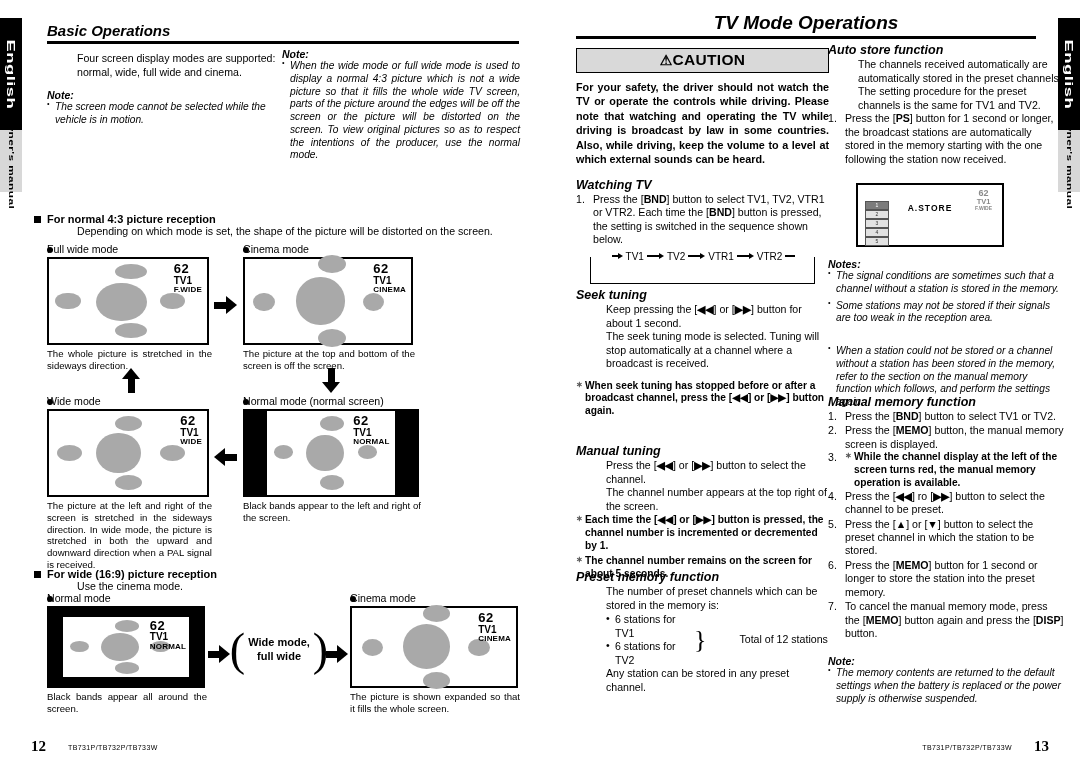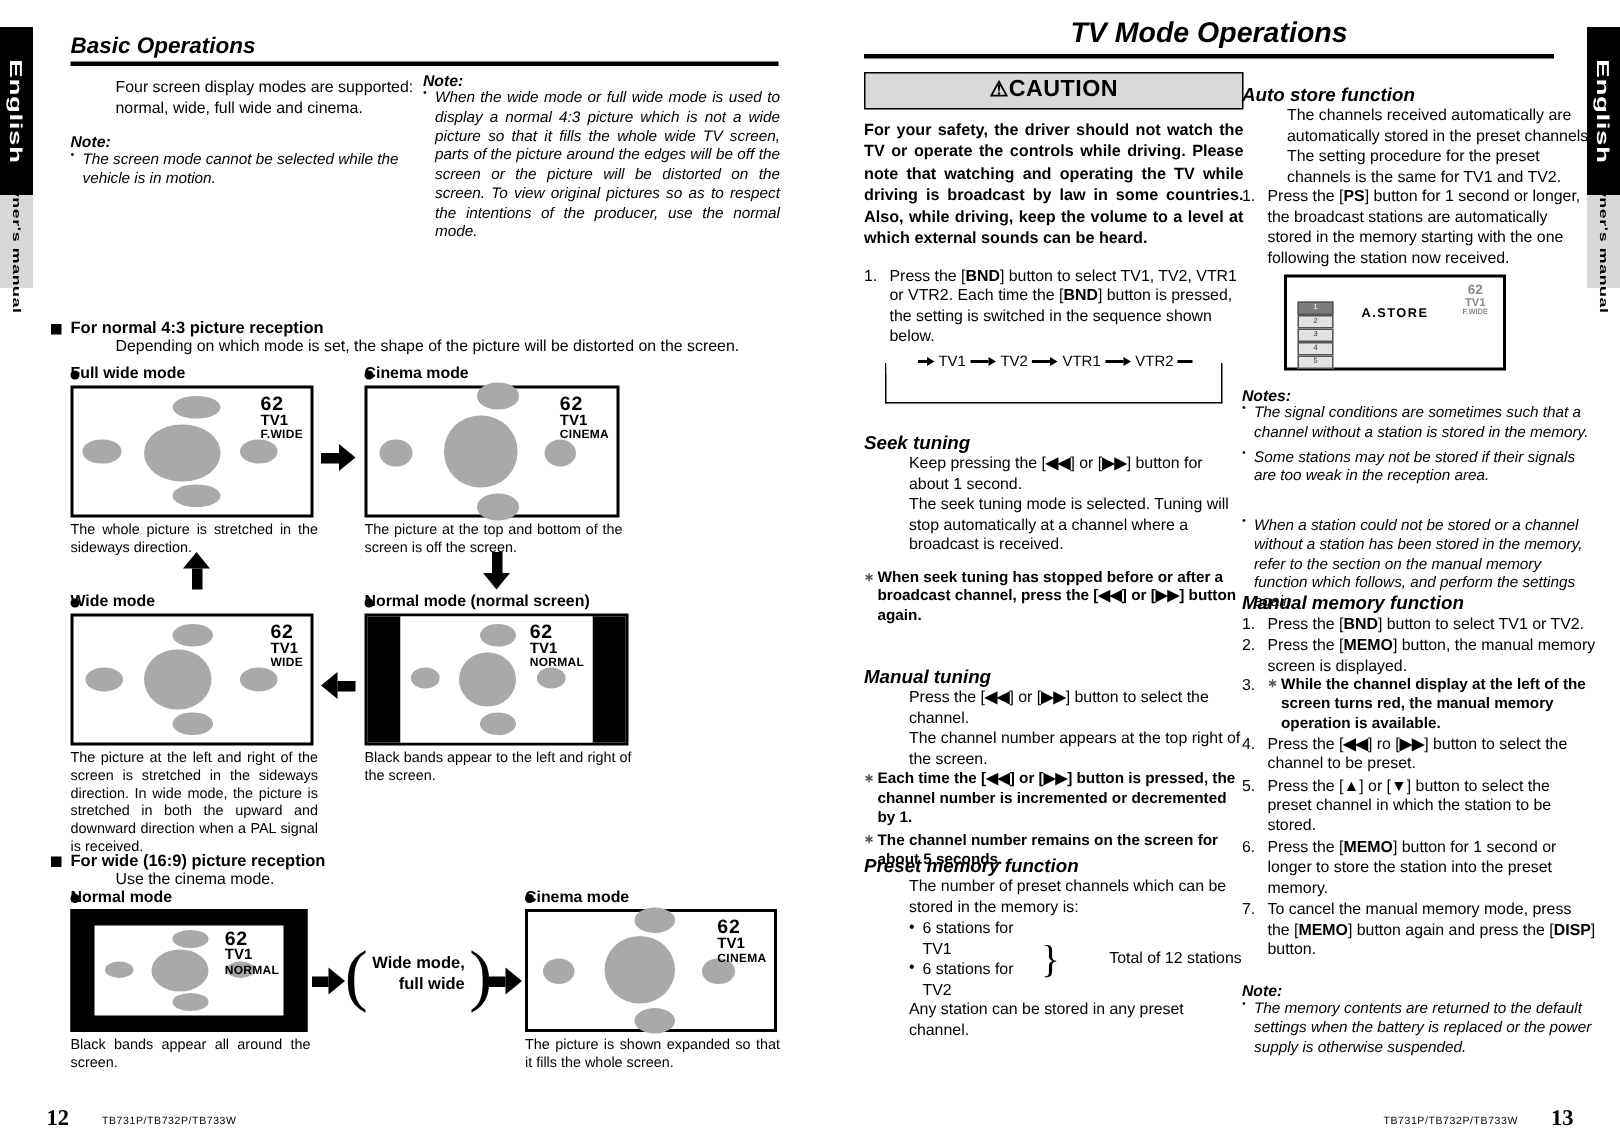--- a/index.html
+++ b/index.html
@@ -54,21 +54,21 @@
   ul.ast{margin:0;padding:0;list-style:none;}
   ul.ast li{position:relative;padding-left:9px;font-size:10.2px;line-height:1.25;font-weight:bold;}
   ul.ast li:before{content:"\2217";position:absolute;left:0;top:0px;font-size:8px;color:#555;}
 
   ol.num{margin:0;padding:0;list-style:none;counter-reset:n;}
   ol.num>li{position:relative;padding-left:17px;font-size:10.6px;line-height:1.27;margin-bottom:1px;}
   ol.num>li:before{counter-increment:n;content:counter(n) ".";position:absolute;left:0;top:0;}
 
   .sqhead{font-weight:bold;font-size:11px;position:relative;padding-left:13px;}
   .sqhead:before{content:"";position:absolute;left:0;top:3px;width:7px;height:7px;background:#000;}
-  .dothead{font-weight:bold;font-size:10.6px;position:relative;}
+  .dothead{font-weight:normal;font-size:10.6px;position:relative;}
   .dothead:before{content:"";position:absolute;left:0;top:3.5px;width:6px;height:6px;border-radius:50%;background:#000;}
 
   
   .tv{position:relative;border:2px solid #000;background:#fff;box-sizing:border-box;}
   .tv .band{position:absolute;background:#000;}
   .tv .inner{position:absolute;background:#fff;overflow:hidden;}
   .blob{position:absolute;background:#a9a9a9;border-radius:50%;}
   .osd{position:absolute;right:5px;top:3px;text-align:left;line-height:1.05;font-weight:bold;}
   .osd .ch{font-size:13px;letter-spacing:.5px;}
   .osd .bn{font-size:10px;}
@@ -82,21 +82,21 @@
   .arrow-left .head{width:0;height:0;border-top:9px solid transparent;border-bottom:9px solid transparent;border-right:11px solid #000;}
   .arrow-up{position:absolute;display:flex;flex-direction:column;align-items:center;}
   .arrow-up .head{width:0;height:0;border-left:9px solid transparent;border-right:9px solid transparent;border-bottom:11px solid #000;}
   .arrow-up .stem{width:7px;background:#000;}
   .arrow-down{position:absolute;display:flex;flex-direction:column;align-items:center;}
   .arrow-down .stem{width:7px;background:#000;}
   .arrow-down .head{width:0;height:0;border-left:9px solid transparent;border-right:9px solid transparent;border-top:11px solid #000;}
 
   .paren-box{position:absolute;display:flex;align-items:center;justify-content:center;}
   .paren{font-size:46px;line-height:0;font-family:"Liberation Serif",serif;font-weight:300;}
-  .paren-txt{font-weight:bold;font-size:11px;line-height:1.25;text-align:right;padding:0 3px;}
+  .paren-txt{font-weight:bold;font-size:11px;line-height:1.25;text-align:center;padding:0 3px;}
 
   
   .caution{
     border:1.5px solid #000;background:#d9d9d9;text-align:center;
     font-weight:bold;font-size:15.5px;padding:2px 0 3px;letter-spacing:.3px;
   }
   .warnsym{font-size:14px;}
 
   
   .seqbox{position:relative;border:1.5px solid #000;border-top:none;height:26px;}
@@ -325,20 +325,21 @@
   <div class="chaphead h-right">TV Mode Operations</div>
 
   <div style="position:absolute;left:36px;top:48px;width:253px;">
     <div class="caution">
       <span class="warnsym">⚠</span><span>CAUTION</span>
     </div>
     <div class="body-j b" style="margin-top:7px;font-size:10.8px;line-height:1.34">For your safety, the driver should not watch the TV or operate the controls while driving. Please note that watching and operating the TV while driving is broadcast by law in some countries. Also, while driving, keep the volume to a level at which external sounds can be heard.</div>
   </div>
 
   <div style="position:absolute;left:36px;top:178px;width:253px;">
+    <div class="sect-sm">Watching TV</div>
     <ol class="num">
       <li>Press the [<b>BND</b>] button to select TV1, TV2, VTR1 or VTR2. Each time the [<b>BND</b>] button is pressed, the setting is switched in the sequence shown below.</li>
     </ol>
     <div class="seqbox" style="margin:10px 14px 0 14px;">
       <div class="seqrow">
         <span class="miniarr">
             <i class="st" style="width:6px;display:block;height:2px;background:#000"></i>
             <i class="hd" style="display:block;width:0;height:0;border-top:3.5px solid transparent;border-bottom:3.5px solid transparent;border-left:5px solid #000"></i>
           </span>
         <span>TV1</span>
@@ -388,21 +389,21 @@
       <div style="width:118px;">
         <div class="body" style="position:relative;padding-left:9px"><span style="position:absolute;left:0;top:-1px">•</span><span>6 stations for TV1</span></div>
         <div class="body" style="position:relative;padding-left:9px"><span style="position:absolute;left:0;top:-1px">•</span><span>6 stations for TV2</span></div>
       </div>
       <div class="brace" style="margin:0 3px 0 0">}</div>
       <div class="body">Total of 12 stations</div>
     </div>
     <div class="body">Any station can be stored in any preset channel.</div>
   </div>
 
-  <div style="position:absolute;left:288px;top:56px;width:236px;">
+  <div style="position:absolute;left:288px;top:43px;width:236px;">
     <div class="sect-sm">Auto store function</div>
     <div class="body">The channels received automatically are automatically stored in the preset channels. The setting procedure for the preset channels is the same for TV1 and TV2.</div>
     <ol class="num">
       <li>Press the [<b>PS</b>] button for 1 second or longer, the broadcast stations are automatically stored in the memory starting with the one following the station now received.</li>
     </ol>
   </div>
 
   <div class="astore" style="position:absolute;left:316px;top:183px;width:148px;height:64px;">
     <div class="osd2">
       <div style="font-size:9px">62</div>

